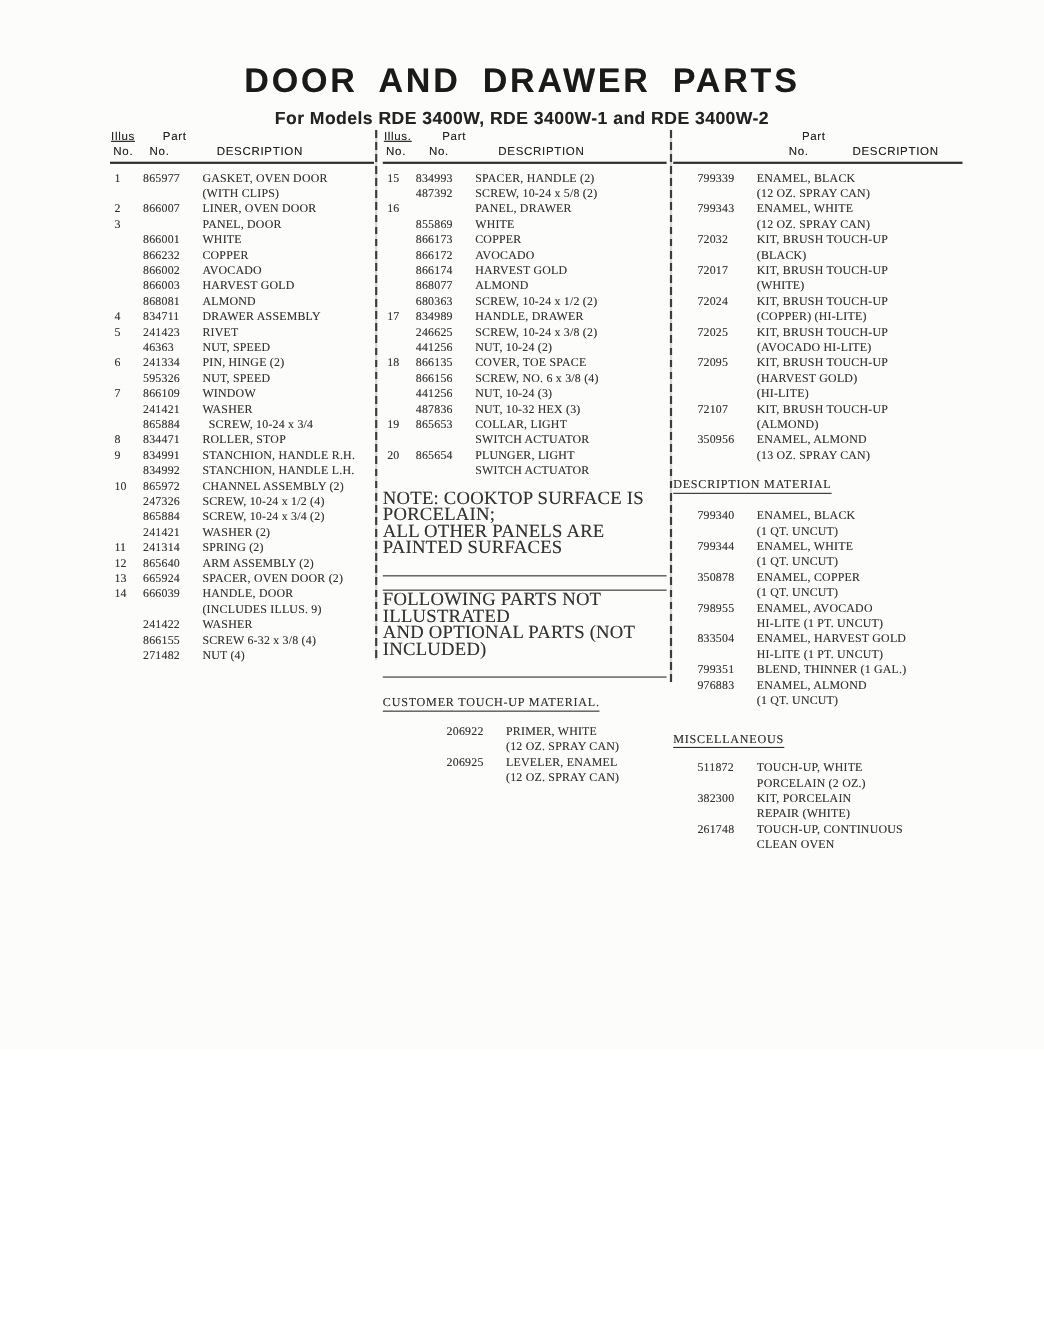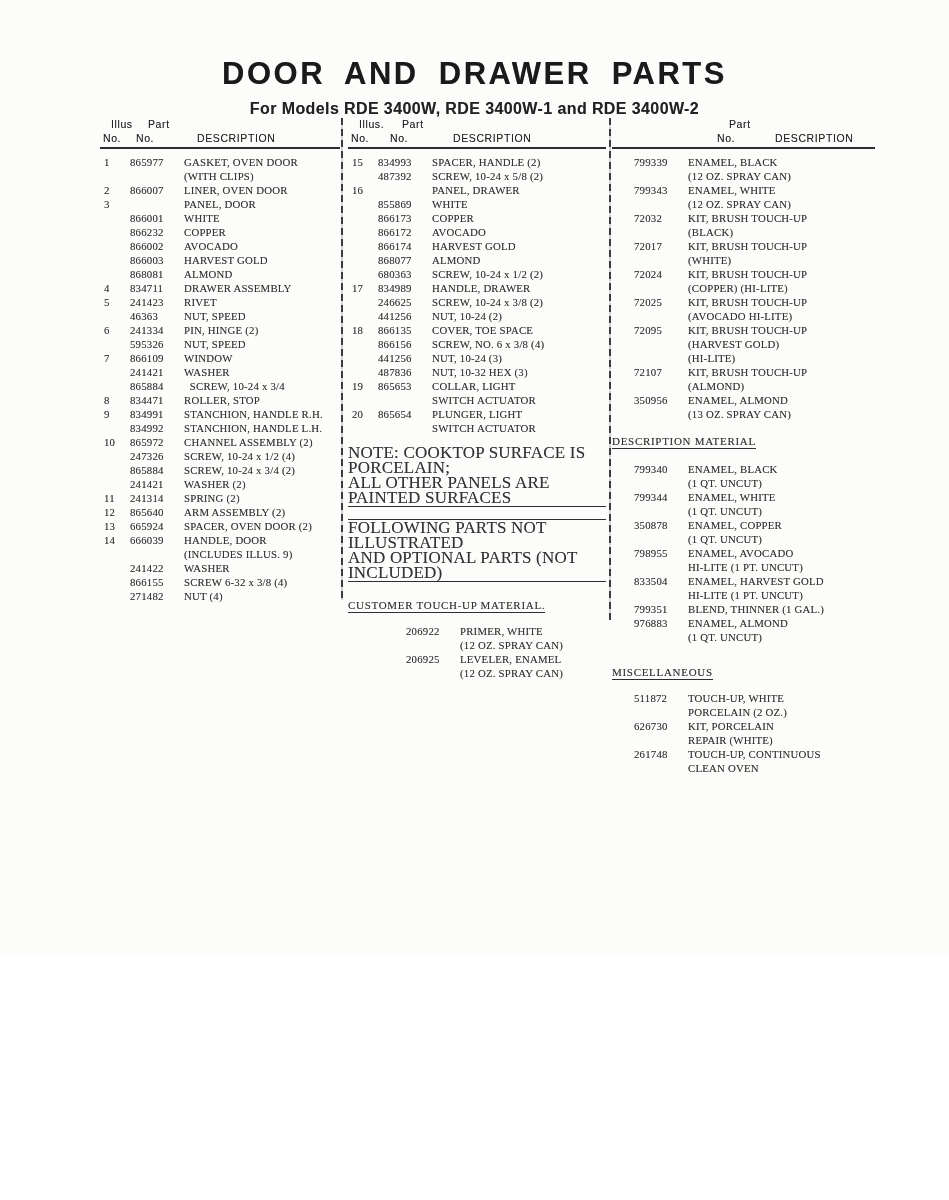--- a/index.html
+++ b/index.html
@@ -22,38 +22,38 @@
   .col{ position:absolute; top:118px; }
   .col1{ left:100px; width:240px; }
   .col2{ left:348px; width:258px; }
   .col3{ left:612px; width:263px; }
   .hdr{
     position:relative; height:29px; border-bottom:2px solid #2e2e2e;
     font-family:"Liberation Sans", sans-serif; font-size:10.5px;
     letter-spacing:.6px; color:#222;
   }
   .hdr span{ position:absolute; white-space:nowrap; }
-  .h-illus{ left:11px; top:0; }
+  .h-illus{ left:1px; top:0;text-decoration:underline; }
   .h-part{ left:36px; top:0;padding-left:12px; }
   .h-no1{ left:3px; top:14px; }
   .h-no2{ left:36px; top:14px; }
   .h-desc{ left:97px; top:14px; }
   .col2 .h-part{ left:42px; } .col2 .h-no2{ left:42px; } .col2 .h-desc{ left:105px; }
   .col3 .h-part{ left:105px; } .col3 .h-no2{ left:105px; } .col3 .h-desc{ left:163px; }
   .body{ padding-top:6px; }
   .prow{
     display:grid; grid-template-columns:30px 54px 1fr;
     font-size:10.8px; line-height:14px; letter-spacing:.2px;
   }
   .col3 .prow{ grid-template-columns:54px 1fr; margin-left:22px; }
   .prow.ind{ margin-left:28px; }
   .ci{ padding-left:4px; }
   .cd div{ white-space:pre-wrap; }
   .tpara{ font-size:17px; line-height:15px; letter-spacing:.2px; }
-  .ul{ border-bottom:1.4px solid #2e2e2e; padding-bottom:1px; }
+  .ul{ border-bottom:1.4px solid #2e2e2e; padding-bottom:18px; }
   .rule{ border-top:1.4px solid #2e2e2e; height:0; margin-top:2px; }
   .sechead{
     display:inline-block; font-size:11px; letter-spacing:.7px;
     border-bottom:1.4px solid #2e2e2e; padding-bottom:1px;
   }
   .vdiv{
     position:absolute; width:1.5px;
     background:repeating-linear-gradient(to bottom,#3c3c3c 0 7px, rgba(60,60,60,.2) 7px 11px);
   }
   .vdiv1{ left:341px; top:118px; height:482px; }
@@ -602,21 +602,21 @@
         <div><span class="sechead">MISCELLANEOUS</span></div>
         <div style="height: 11px;"></div>
         <div class="prow">
           <span class="cp">511872</span>
           <span class="cd">
             <div>TOUCH-UP, WHITE</div>
             <div>PORCELAIN (2 OZ.)</div>
           </span>
         </div>
         <div class="prow">
-          <span class="cp">626730</span>
+          <span class="cp">382300</span>
           <span class="cd">
             <div>KIT, PORCELAIN</div>
             <div>REPAIR (WHITE)</div>
           </span>
         </div>
         <div class="prow">
           <span class="cp">261748</span>
           <span class="cd">
             <div>TOUCH-UP, CONTINUOUS</div>
             <div>CLEAN OVEN</div>

